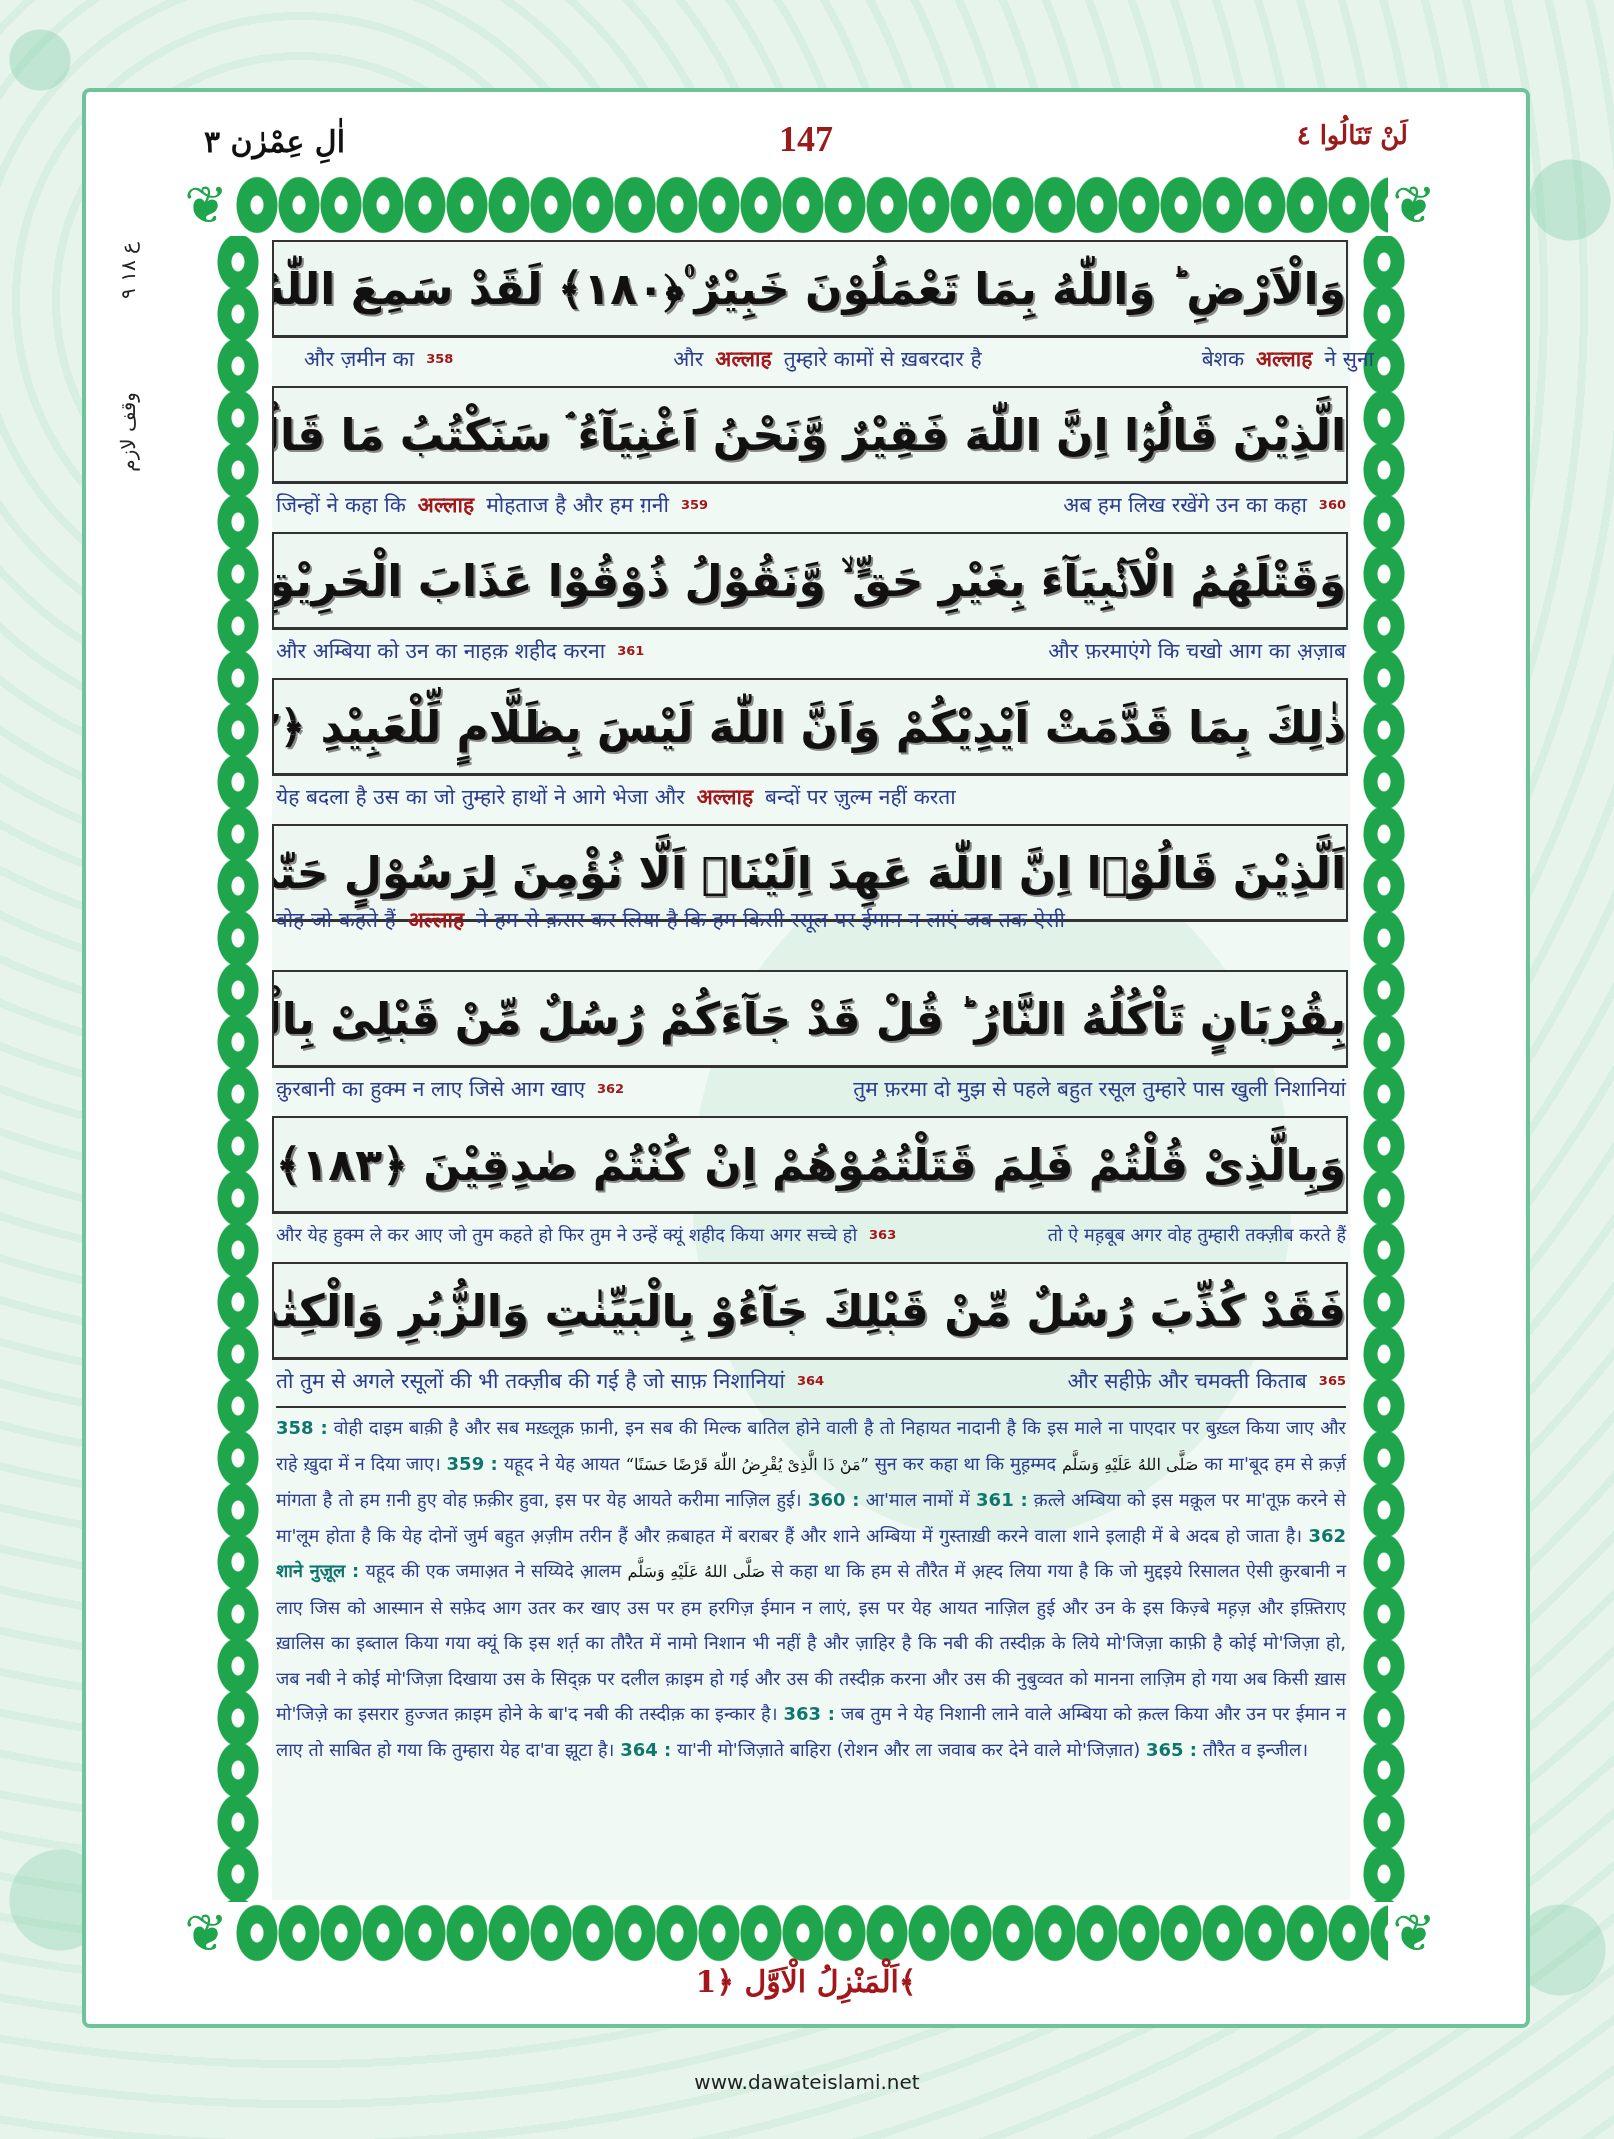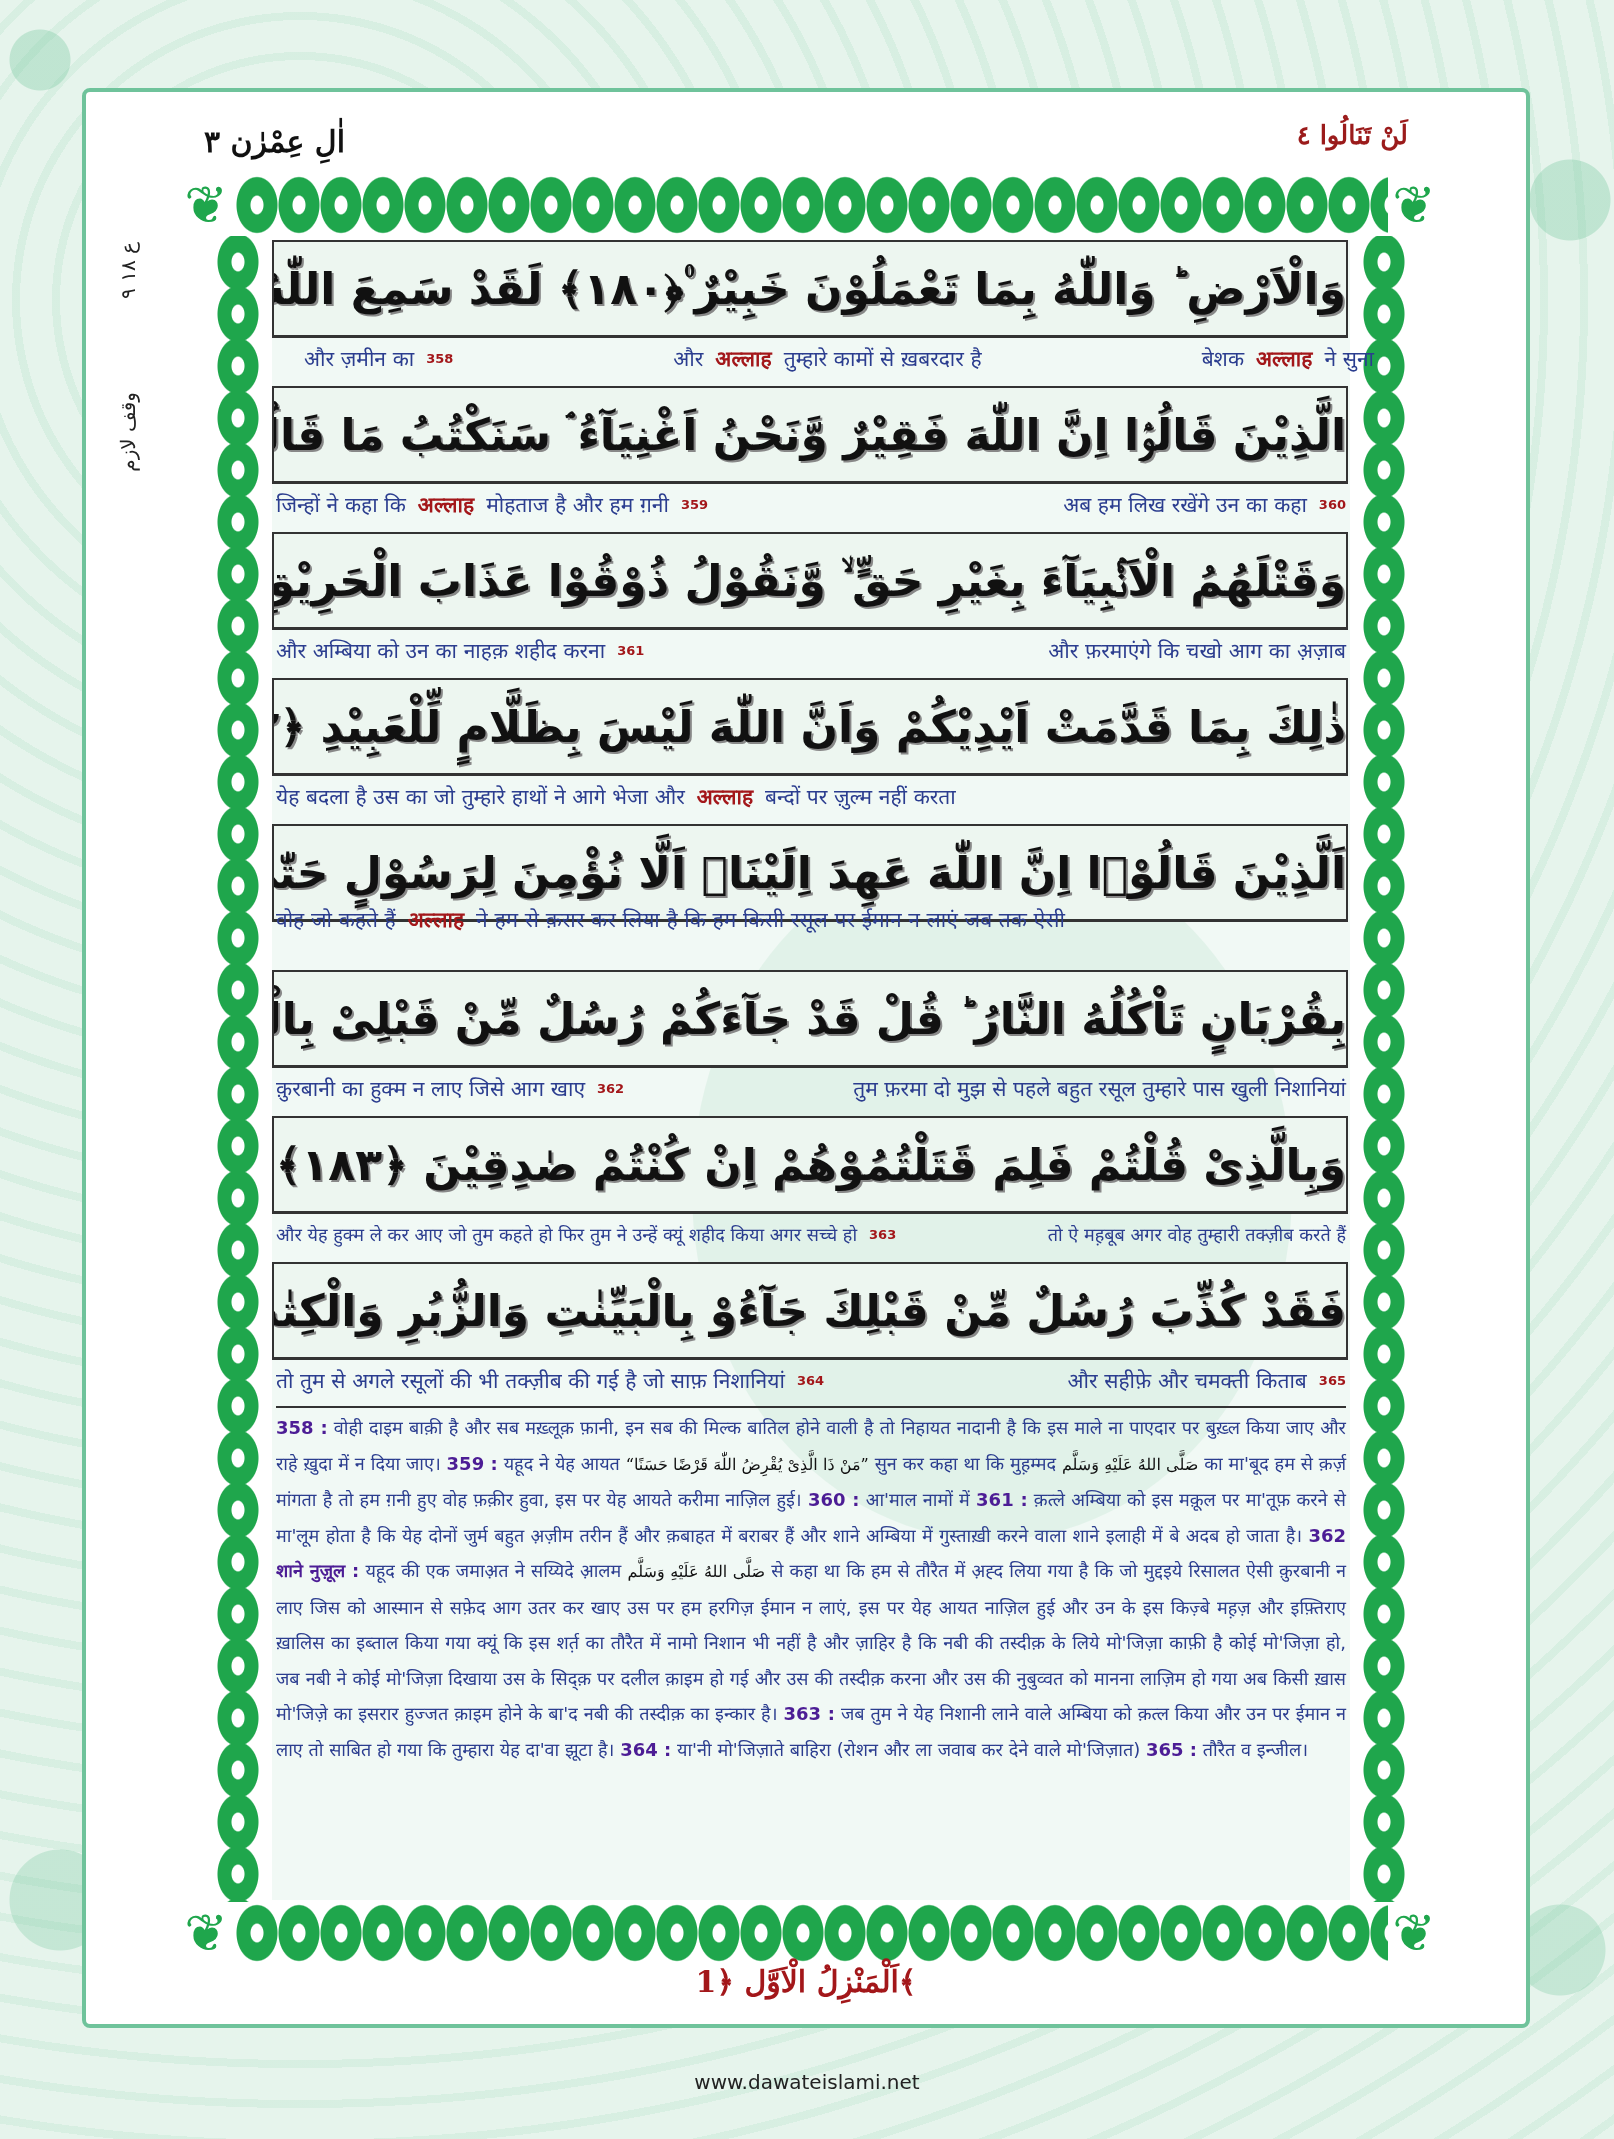--- a/index.html
+++ b/index.html
@@ -53,33 +53,34 @@
   }
   .trans .seg { display:flex; gap:12px; }
   .allah { color:#a3171a; font-weight:bold; }
   sup.fn { color:#a3171a; font-size:13px; font-weight:bold; }
 
   .footnotes {
     position:absolute; left:4px; top:1294px; width:1070px; height:360px;
     font-family:"DejaVu Sans", sans-serif; font-size:18px; line-height:35.5px; color:#2b3d8f;
     text-align:justify; border-top:2px solid #333; padding-top:2px;
   }
-  .footnotes .num { color:#4c1d95; font-weight:bold; }
+  .footnotes .num { color:#0f766e; font-weight:bold; }
   .footnotes .arabic { font-family:"DejaVu Serif", serif; color:#111; font-size:16px; }
 
   .manzil { position:absolute; left:0; right:0; top:1872px; text-align:center; font-family:"DejaVu Serif", serif; font-size:30px; color:#a3171a; font-weight:bold; }
   .site { position:absolute; left:0; right:0; top:2070px; text-align:center; font-family:"DejaVu Sans", sans-serif; font-size:20px; color:#222; }
   .watermark { position:absolute; left:420px; top:600px; width:600px; height:700px; border-radius:50%; background:rgba(180,225,200,0.25); pointer-events:none; }
 </style>
 </head>
 <body>
 
 <div class="page">
   <div class="header">
     <div class="hdr-left">اٰلِ عِمْرٰن ٣</div>
+    <div class="hdr-center">147</div>
     <div class="hdr-right">لَنْ تَنَالُوا ٤</div>
   </div>
 
   <div class="border-band band-top"></div>
   <div class="border-band band-bottom"></div>
   <div class="border-band band-left"></div>
   <div class="border-band band-right"></div>
   <div class="corner" style="left:92px;top:78px;">❦</div>
   <div class="corner" style="left:1300px;top:78px;">❦</div>
   <div class="corner" style="left:92px;top:1806px;">❦</div>

